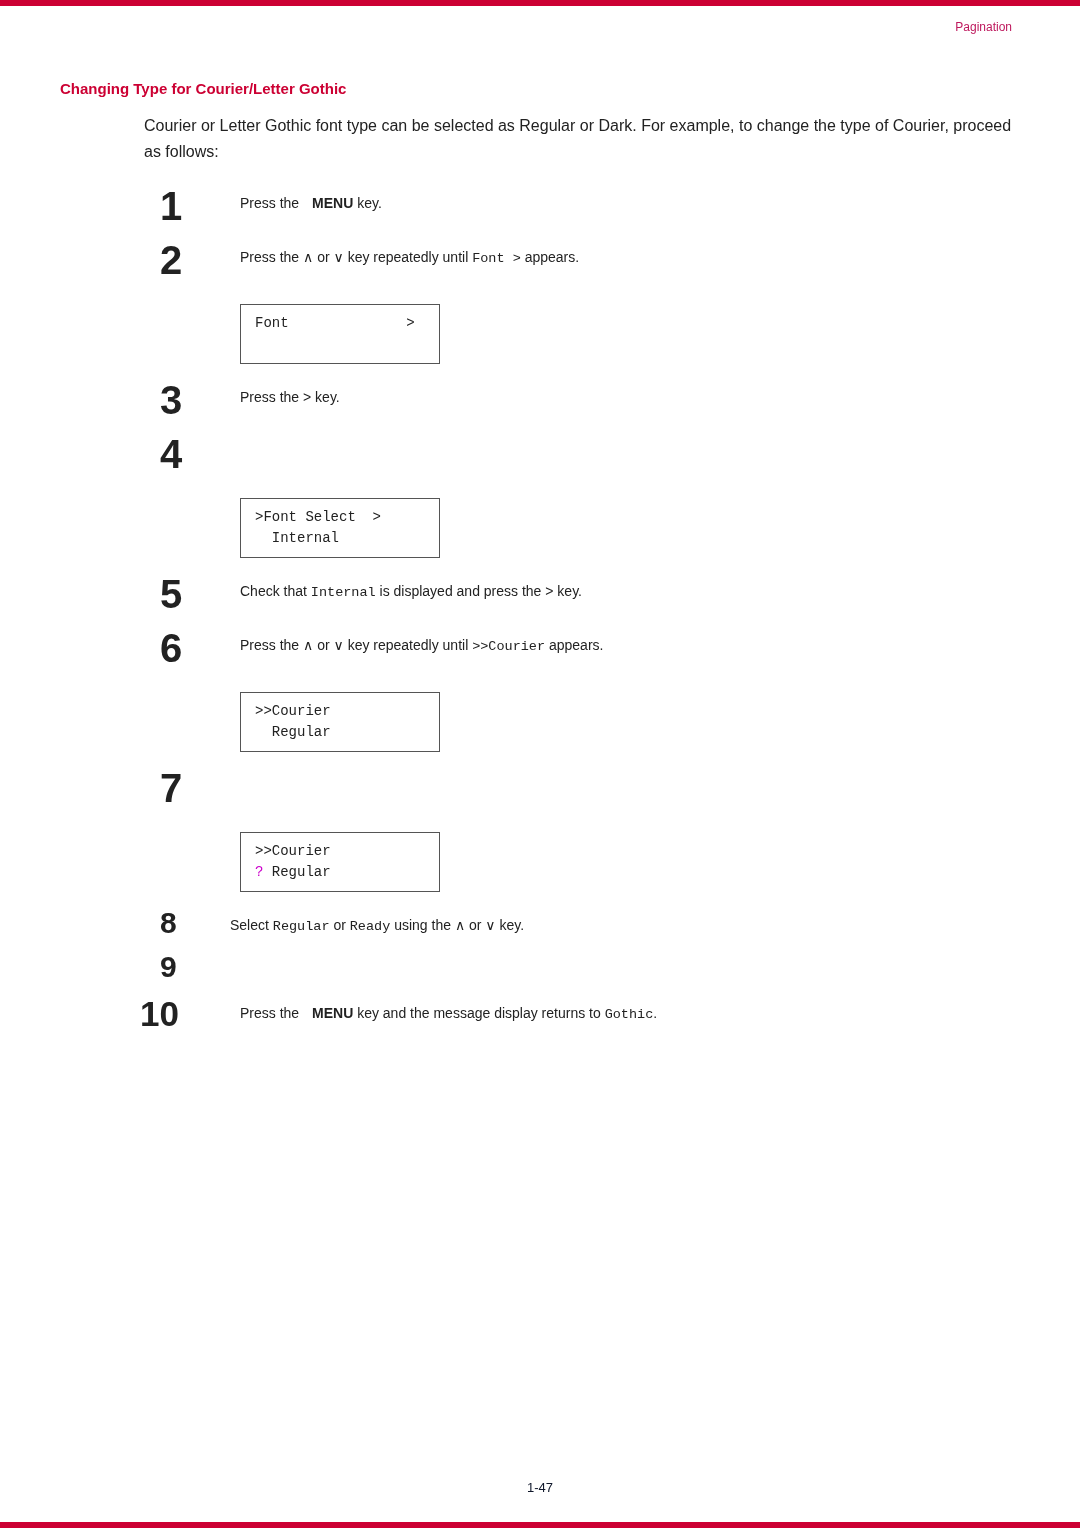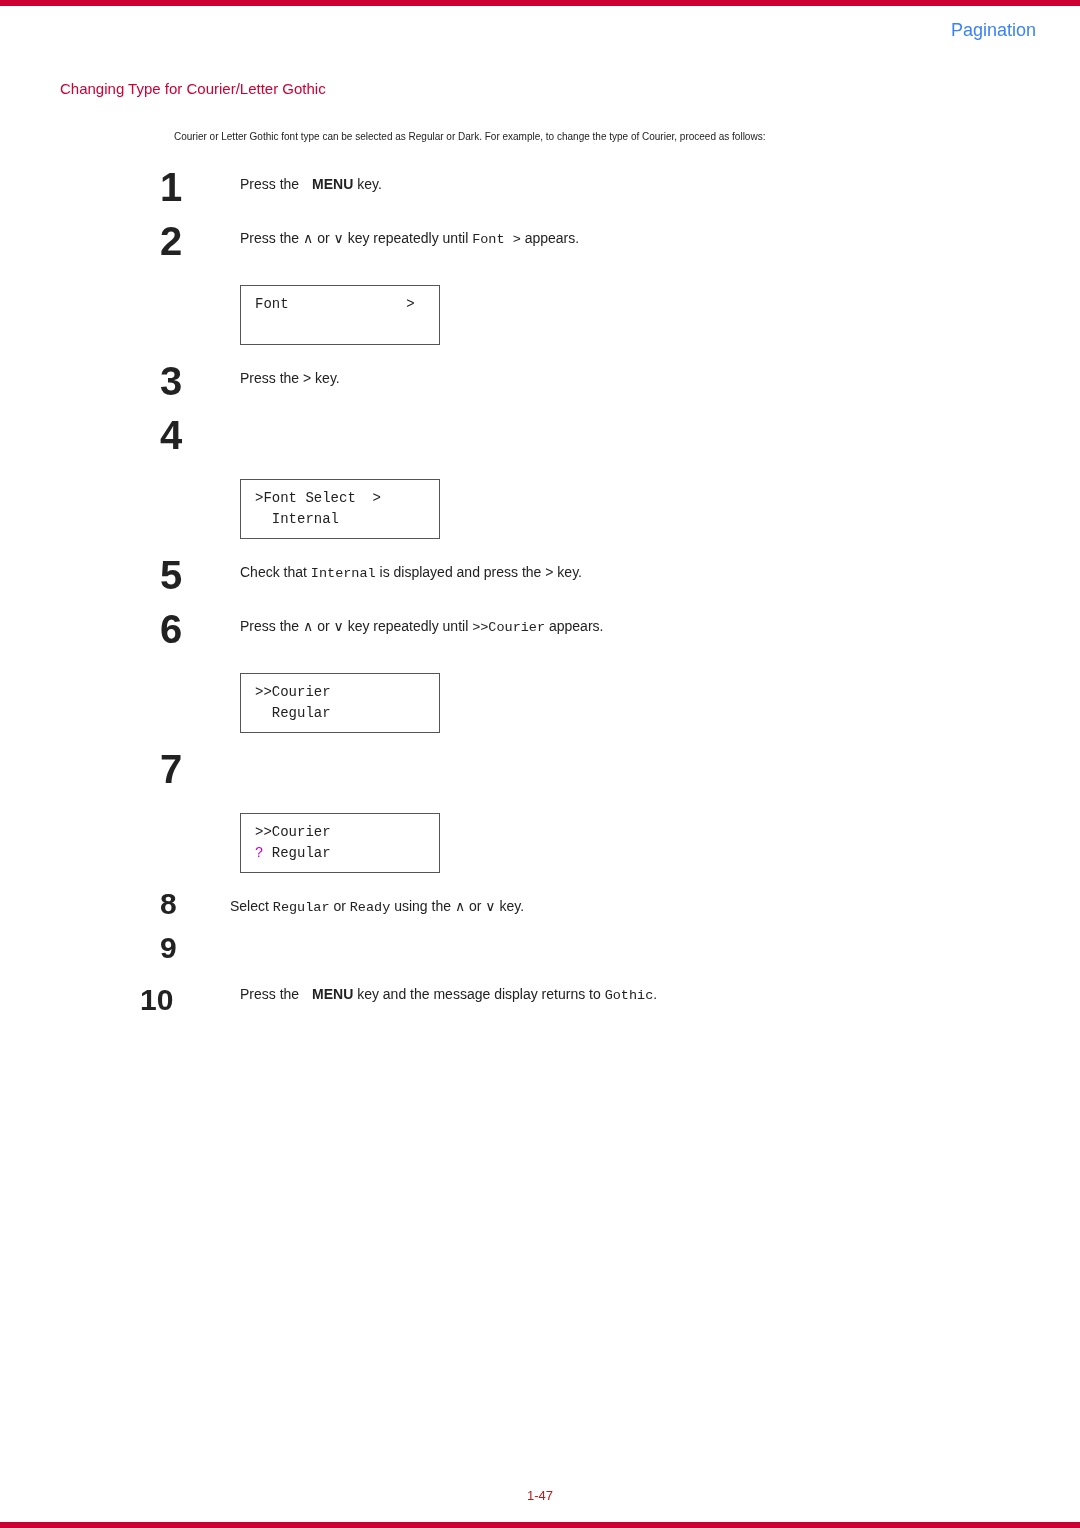--- a/index.html
+++ b/index.html
@@ -33,44 +33,44 @@
       bottom: 0;
       left: 0;
       right: 0;
       height: 6px;
       background: #cc0033;
     }
 
     .header-right {
       position: absolute;
       top: 20px;
-      right: 44px;
-      color: #3b82f6;
-      font-size: 18px;
+      right: 68px;
+      color: #be185d;
+      font-size: 12px;
     }
 
     .content {
       position: absolute;
       top: 80px;
       left: 60px;
       right: 60px;
       bottom: 40px;
     }
 
     .section-title {
       color: #cc0033;
-      font-weight: normal;
+      font-weight: bold;
       font-size: 15px;
-      margin-bottom: 32px;
+      margin-bottom: 16px;
     }
 
     .intro-text {
-      margin-left: 114px;
+      margin-left: 84px;
       margin-bottom: 22px;
-      font-size: 10px;
+      font-size: 16px;
       line-height: 1.6;
       color: #222;
     }
 
     .step-row {
       display: flex;
       align-items: flex-start;
       margin-bottom: 14px;
     }
 
@@ -130,25 +130,25 @@
     }
 
     .blinking-cursor {
       color: #cc00cc;
       font-family: 'Courier New', Courier, monospace;
       font-size: 14px;
     }
 
     .page-number {
       position: absolute;
-      bottom: 25px;
+      bottom: 33px;
       left: 50%;
       transform: translateX(-50%);
       font-size: 13px;
-      color: #b91c1c;
+      color: #0f172a;
     }
   </style>
 </head>
 <body>
 
 <div class="top-bar"></div>
 
 <div class="header-right">
   <span>Pagination</span>
 </div>
@@ -231,21 +231,21 @@
     <div class="step-content">
       Select <code>Regular</code> or <code>Ready</code> using the ∧ or ∨ key.
     </div>
   </div>
 
   <div class="step-row">
     <div class="step-number small">9</div>
   </div>
 
   <div class="step-row">
-    <div class="step-number small" style="font-size:30px; min-width:80px; margin-left:80px;margin-top:8px;">10</div>
+    <div class="step-number small" style="font-size:35px; min-width:80px; margin-left:80px;">10</div>
     <div class="step-content">
       Press the <strong>MENU</strong> key and the message display returns to <code>Gothic</code>.
     </div>
   </div>
 
 </div>
 
 <div class="page-number">1-47</div>
 
 <div class="bottom-bar"></div>

